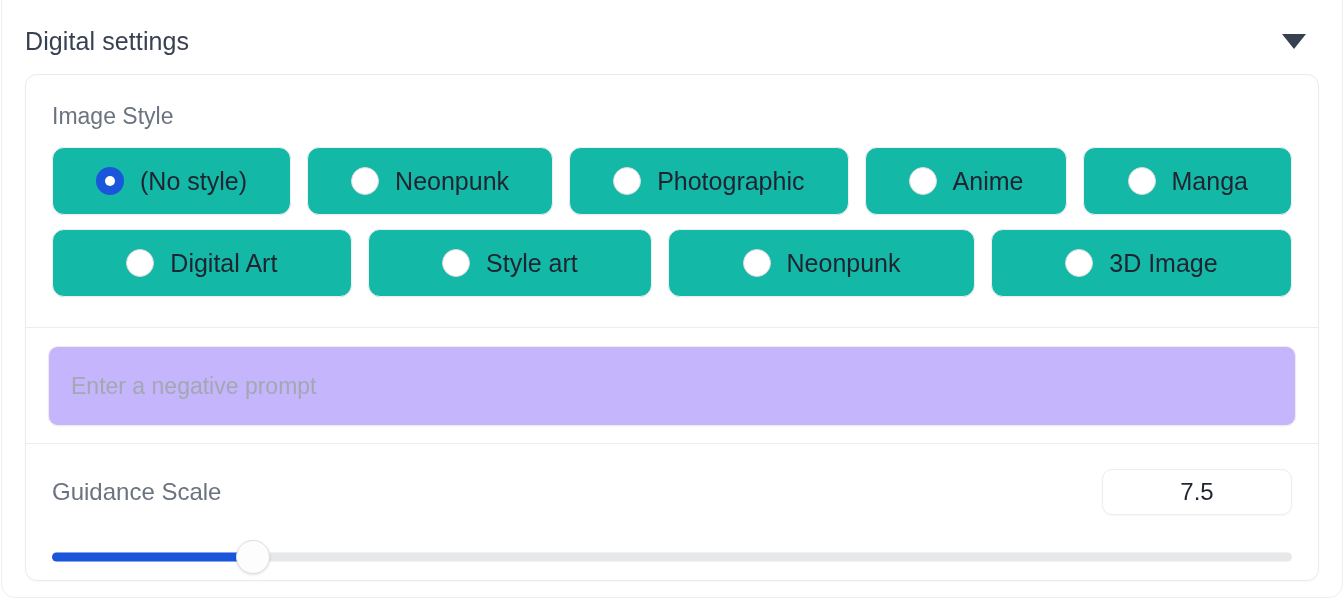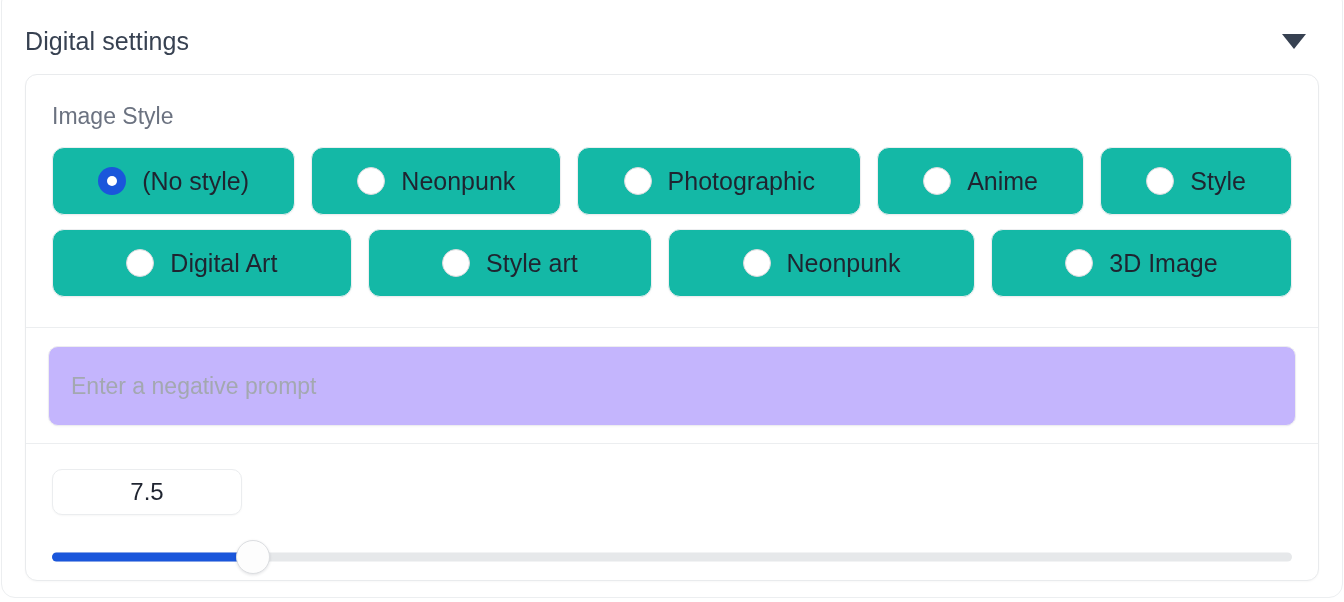--- a/index.html
+++ b/index.html
@@ -302,21 +302,21 @@
           <div class="style-pill">
             <span class="radio-dot"></span>
             <span class="pill-label">Photographic</span>
           </div>
           <div class="style-pill">
             <span class="radio-dot"></span>
             <span class="pill-label">Anime</span>
           </div>
           <div class="style-pill">
             <span class="radio-dot"></span>
-            <span class="pill-label">Style</span>
+            <span class="pill-label">Manga</span>
           </div>
         </div>
 
         <div class="style-row">
           <div class="style-pill">
             <span class="radio-dot"></span>
             <span class="pill-label">Digital Art</span>
           </div>
           <div class="style-pill">
             <span class="radio-dot"></span>
@@ -337,20 +337,21 @@
     <div class="divider d1"></div>
 
     <div class="prompt-section">
       <input class="prompt-input" type="text" placeholder="Enter a negative prompt" style="">
     </div>
 
     <div class="divider d2"></div>
 
     <div class="guidance-section">
       <div class="guidance-top">
+        <span class="guidance-label">Guidance Scale</span>
         <div class="guidance-value-box">
           <span class="guidance-value">7.5</span>
         </div>
       </div>
 
       <div class="slider-wrap">
         <div class="slider-track"></div>
         <div class="slider-fill" style="width: 16.2%;"></div>
         <div class="slider-thumb" style="left: 16.2%;"></div>
       </div>

